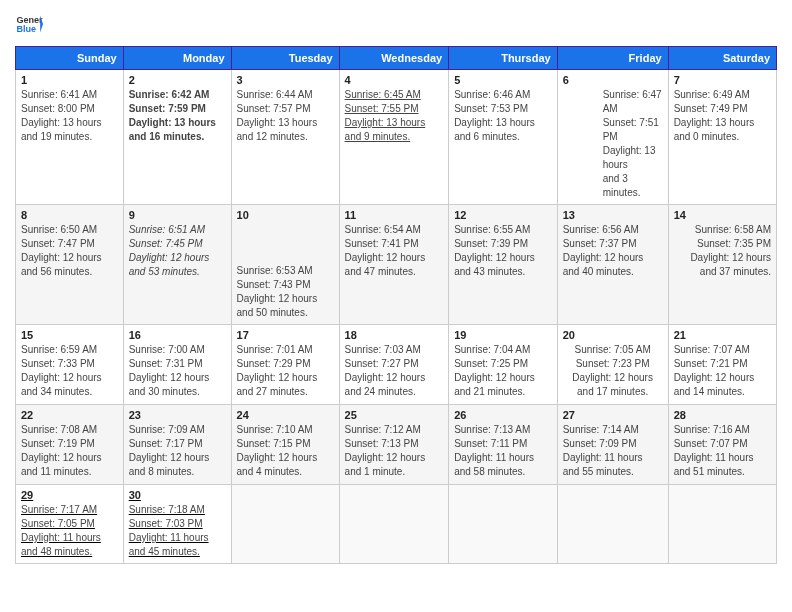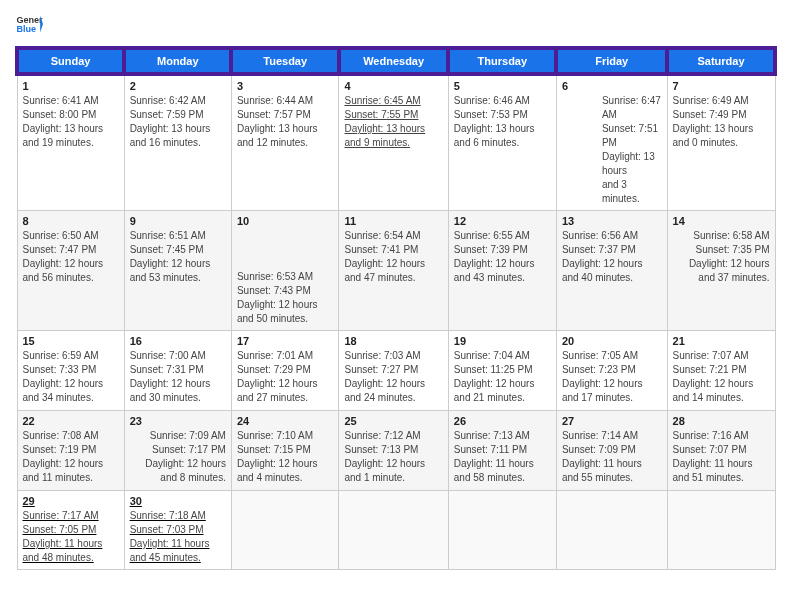--- a/index.html
+++ b/index.html
@@ -43,25 +43,25 @@
       color: #555;
     }
     .calendar {
       width: 100%;
       border-collapse: collapse;
       font-size: 9.5px;
     }
     .calendar th {
       background-color: #1a73e8;
       color: white;
-      text-align: center;
+      text-align: right;
       padding: 5px 6px;
       font-size: 11px;
       font-weight: bold;
-      border: 4px solid #4c1d95;
+      border: 1px solid #4c1d95;
     }
     .calendar td {
       border: 1px solid #ccc;
       vertical-align: top;
       padding: 4px 5px;
       width: 113px;
       height: 80px;
       background: #fff;
     }
     .calendar tr:nth-child(even) td {
@@ -121,21 +121,21 @@
     <tr>
           <td>
             <span class="day-num">1</span>
             <div class="day-info" style="white-space: pre-line;">Sunrise: 6:41 AM
 Sunset: 8:00 PM
 Daylight: 13 hours
 and 19 minutes.</div>
           </td>
           <td>
             <span class="day-num">2</span>
-            <div class="day-info" style="white-space: pre-line;">Sunrise: 6:42 AM
+            <div class="day-info" style="white-space: pre-line; font-weight: bold;">Sunrise: 6:42 AM
 Sunset: 7:59 PM
 Daylight: 13 hours
 and 16 minutes.</div>
           </td>
           <td>
             <span class="day-num">3</span>
             <div class="day-info" style="white-space: pre-line;">Sunrise: 6:44 AM
 Sunset: 7:57 PM
 Daylight: 13 hours
 and 12 minutes.</div>
@@ -172,21 +172,21 @@
         <tr>
           <td>
             <span class="day-num">8</span>
             <div class="day-info" style="white-space: pre-line;">Sunrise: 6:50 AM
 Sunset: 7:47 PM
 Daylight: 12 hours
 and 56 minutes.</div>
           </td>
           <td>
             <span class="day-num">9</span>
-            <div class="day-info" style="white-space: pre-line;">Sunrise: 6:51 AM
+            <div class="day-info" style="white-space: pre-line; font-style: italic;">Sunrise: 6:51 AM
 Sunset: 7:45 PM
 Daylight: 12 hours
 and 53 minutes.</div>
           </td>
           <td>
             <span class="day-num">10</span>
             <div class="day-info" style="white-space: pre-line; margin-top: 43px;">Sunrise: 6:53 AM
 Sunset: 7:43 PM
 Daylight: 12 hours
 and 50 minutes.</div>
@@ -245,27 +245,27 @@
           <td>
             <span class="day-num">18</span>
             <div class="day-info" style="white-space: pre-line;">Sunrise: 7:03 AM
 Sunset: 7:27 PM
 Daylight: 12 hours
 and 24 minutes.</div>
           </td>
           <td>
             <span class="day-num">19</span>
             <div class="day-info" style="white-space: pre-line;">Sunrise: 7:04 AM
-Sunset: 11:25 PM
+Sunset: 7:25 PM
 Daylight: 12 hours
 and 21 minutes.</div>
           </td>
           <td>
             <span class="day-num">20</span>
-            <div class="day-info" style="white-space: pre-line;">Sunrise: 7:05 AM
+            <div class="day-info" style="white-space: pre-line; text-align: center;">Sunrise: 7:05 AM
 Sunset: 7:23 PM
 Daylight: 12 hours
 and 17 minutes.</div>
           </td>
           <td>
             <span class="day-num">21</span>
             <div class="day-info" style="white-space: pre-line;">Sunrise: 7:07 AM
 Sunset: 7:21 PM
 Daylight: 12 hours
 and 14 minutes.</div>
@@ -274,21 +274,21 @@
         <tr>
           <td>
             <span class="day-num">22</span>
             <div class="day-info" style="white-space: pre-line;">Sunrise: 7:08 AM
 Sunset: 7:19 PM
 Daylight: 12 hours
 and 11 minutes.</div>
           </td>
           <td>
             <span class="day-num">23</span>
-            <div class="day-info" style="white-space: pre-line; text-align: right;">Sunrise: 7:09 AM
+            <div class="day-info" style="white-space: pre-line;">Sunrise: 7:09 AM
 Sunset: 7:17 PM
 Daylight: 12 hours
 and 8 minutes.</div>
           </td>
           <td>
             <span class="day-num">24</span>
             <div class="day-info" style="white-space: pre-line;">Sunrise: 7:10 AM
 Sunset: 7:15 PM
 Daylight: 12 hours
 and 4 minutes.</div>

